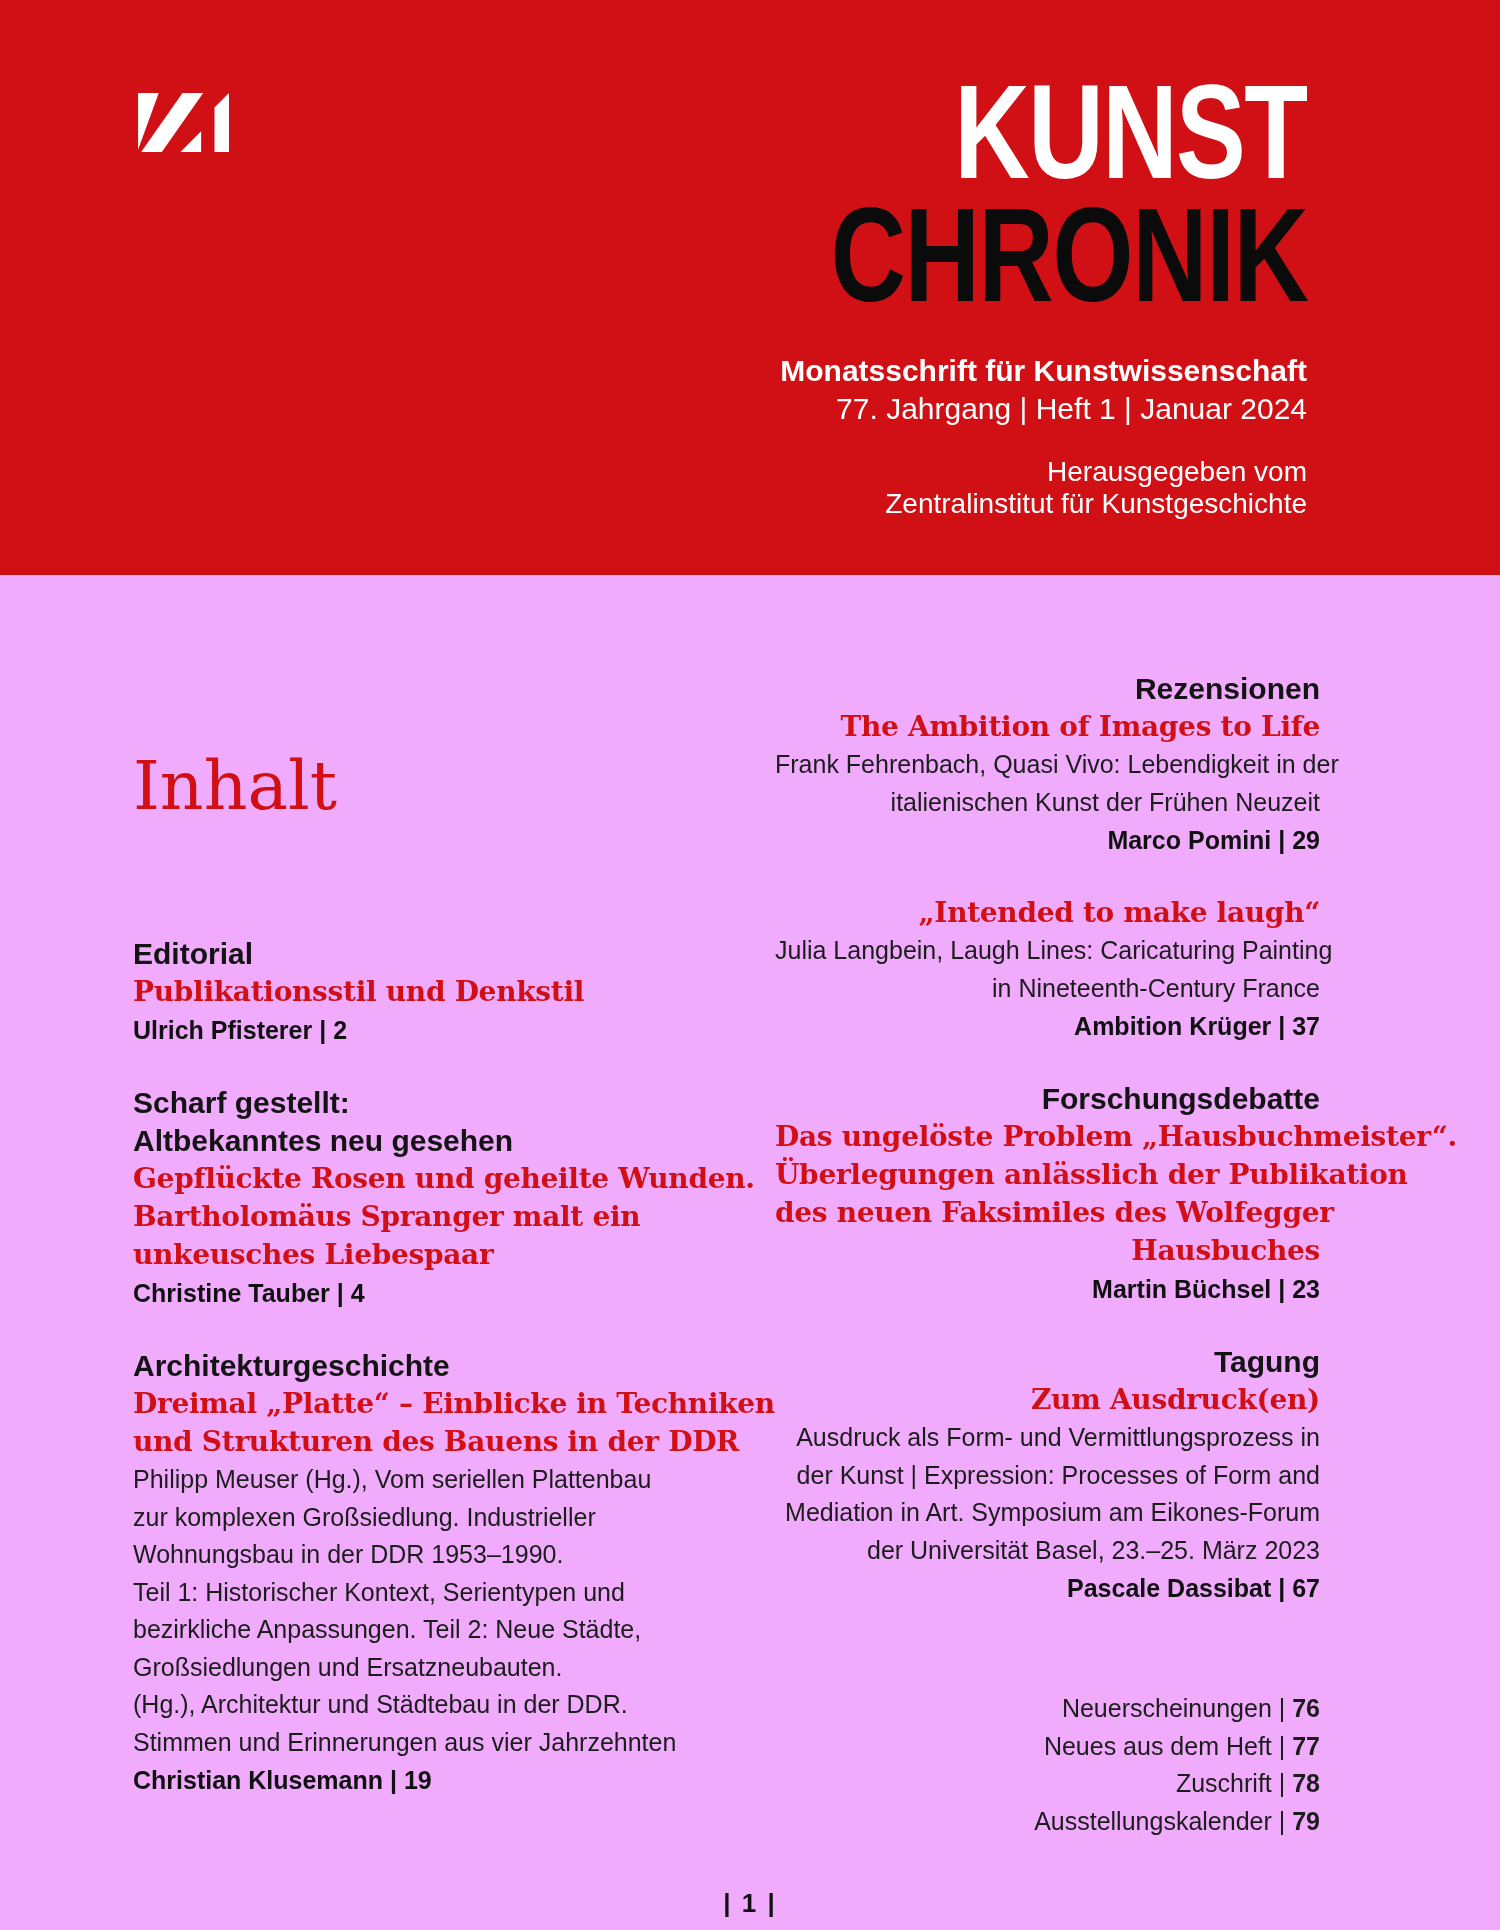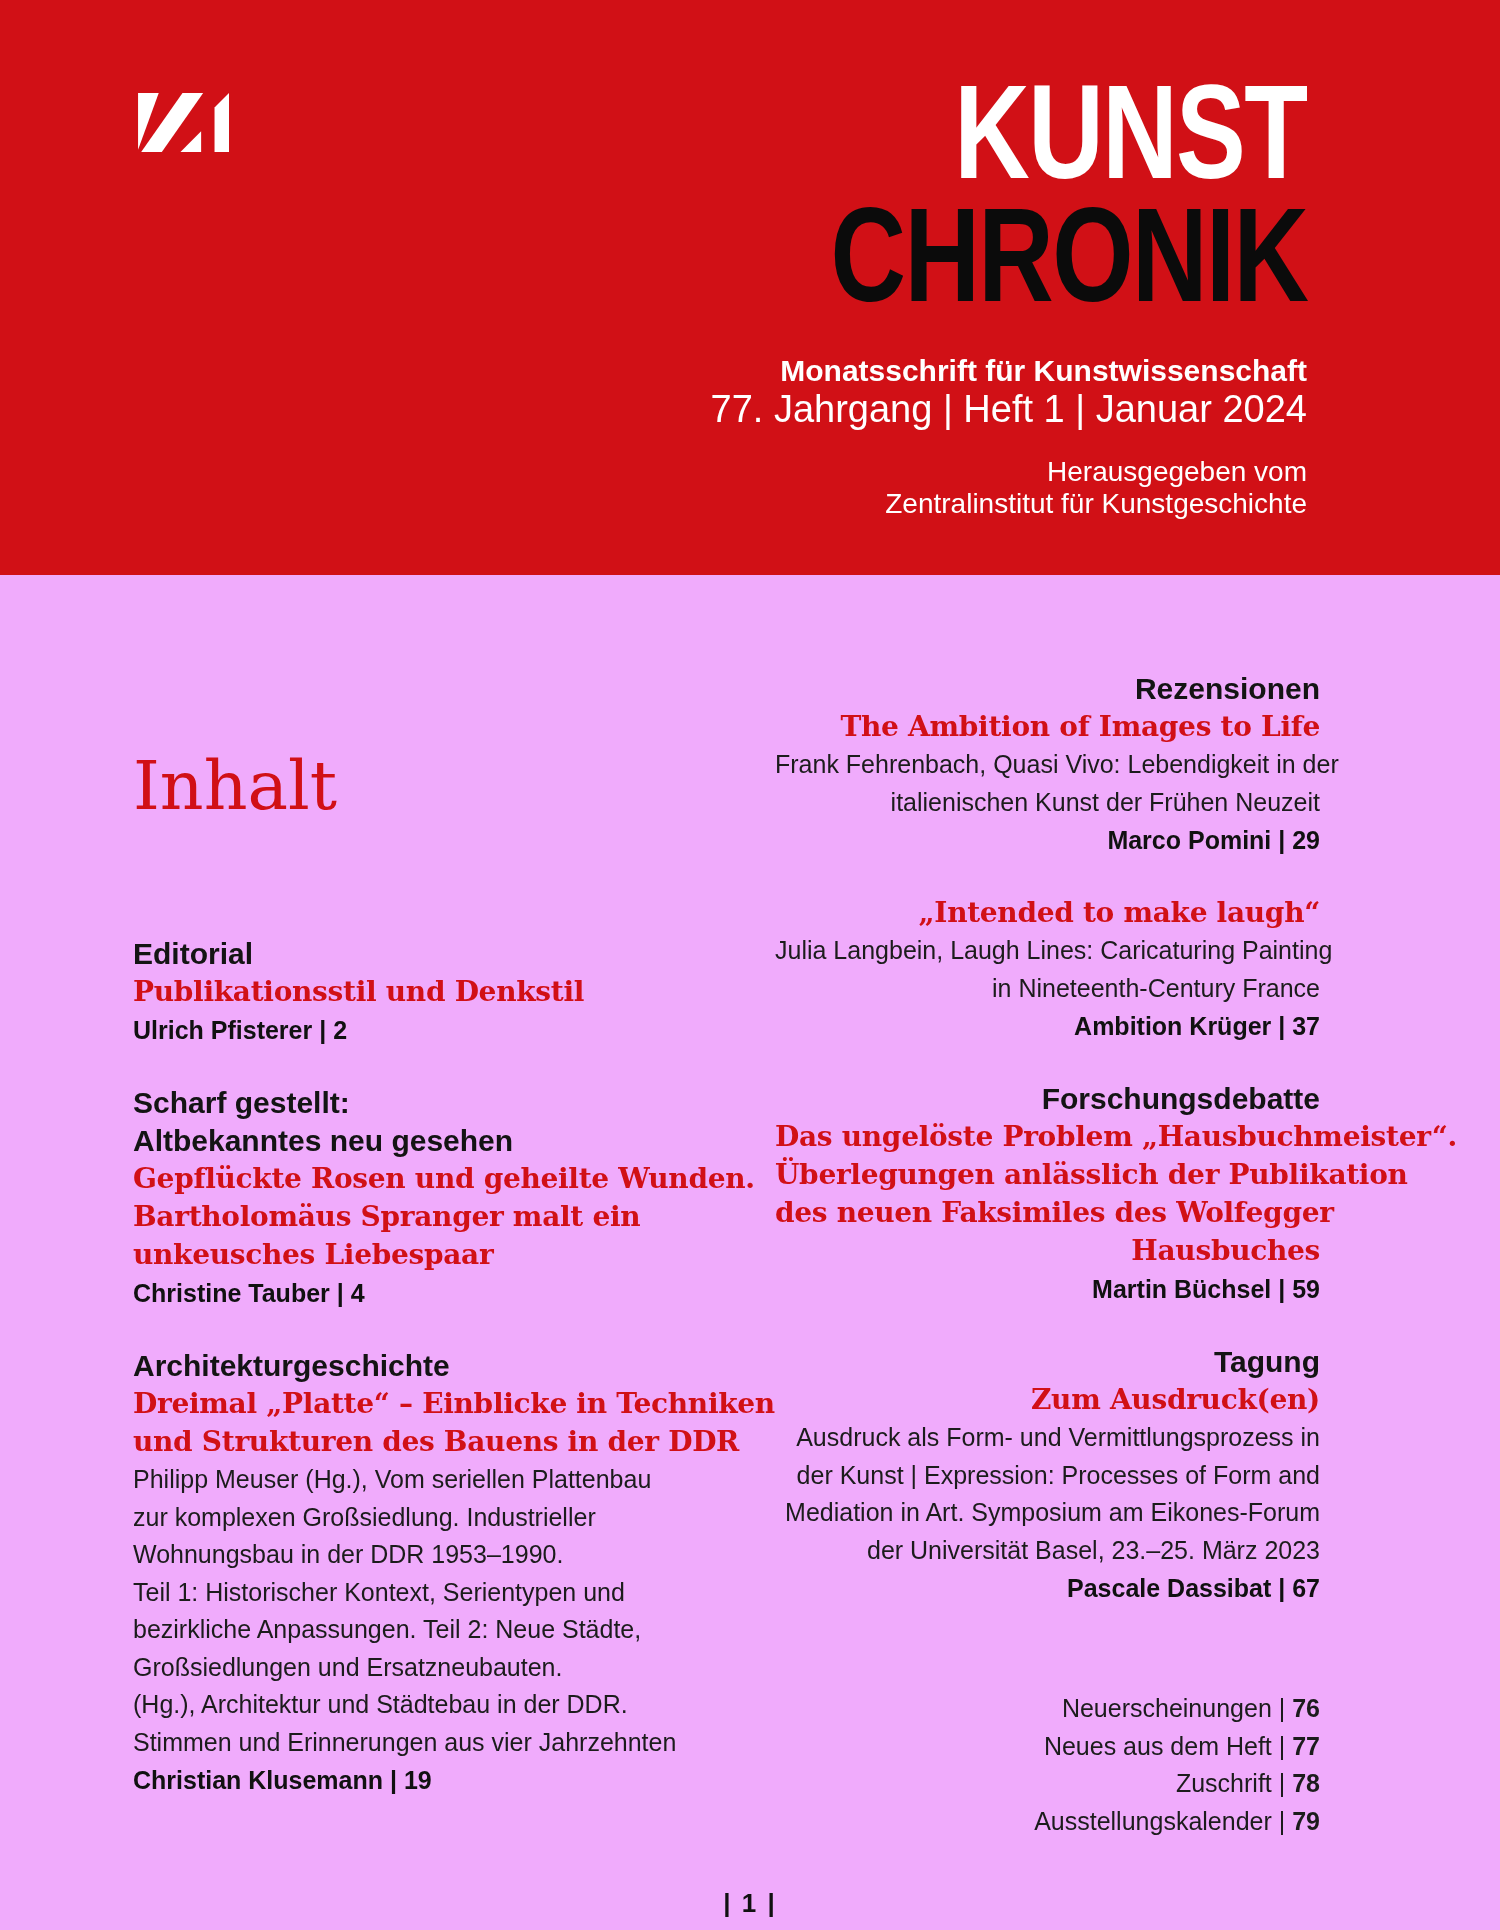--- a/index.html
+++ b/index.html
@@ -24,21 +24,21 @@
   .title-block{position:absolute;top:70px;right:193px;text-align:right;}
   .title-line{
     font-weight:700;font-size:134px;line-height:123px;letter-spacing:-2px;
     white-space:nowrap;
   }
   .title-line > span{display:inline-block;transform:scaleX(0.78);transform-origin:100% 50%;}
   .title-kunst{color:#ffffff;}
   .title-chronik{color:#0b0b0b;}
   .subtitle-block{position:absolute;right:193px;top:352px;text-align:right;color:#ffffff;}
   .sub-bold{font-size:30px;font-weight:700;line-height:38px;white-space:nowrap;}
-  .sub-issue{font-size:38px;font-weight:400;line-height:38px;white-space:nowrap;}
+  .sub-issue{font-size:30px;font-weight:400;line-height:38px;white-space:nowrap;}
   .sub-pub{margin-top:28px;font-size:28px;font-weight:400;line-height:32px;white-space:nowrap;}
   
   .inhalt{
     position:absolute;left:133px;top:752px;margin:0;
     font-family:"DejaVu Serif", serif;font-weight:500;font-size:68px;line-height:1;
     color:var(--red);
   }
   .col{position:absolute;}
   .col-left{left:133px;top:935px;width:545px;}
   .col-right{left:775px;top:670px;width:545px;text-align:right;}
@@ -138,21 +138,21 @@
         <div class="body-line">Julia Langbein, Laugh Lines: Caricaturing Painting</div>
         <div class="body-line">in Nineteenth-Century France</div>
         <div class="author"><span class="name">Ambition Krüger</span><span class="bar"> | </span><span class="num">37</span></div>
       </div>
       <div class="section">
         <div class="cat">Forschungsdebatte</div>
         <div class="title">Das ungelöste Problem „Hausbuchmeister“.</div>
         <div class="title">Überlegungen anlässlich der Publikation</div>
         <div class="title">des neuen Faksimiles des Wolfegger</div>
         <div class="title">Hausbuches</div>
-        <div class="author"><span class="name">Martin Büchsel</span><span class="bar"> | </span><span class="num">59</span></div>
+        <div class="author"><span class="name">Martin Büchsel</span><span class="bar"> | </span><span class="num">23</span></div>
       </div>
       <div class="section">
         <div class="cat">Tagung</div>
         <div class="title">Zum Ausdruck(en)</div>
         <div class="body-line">Ausdruck als Form- und Vermittlungsprozess in</div>
         <div class="body-line">der Kunst | Expression: Processes of Form and</div>
         <div class="body-line">Mediation in Art. Symposium am Eikones-Forum</div>
         <div class="body-line">der Universität Basel, 23.–25. März 2023</div>
         <div class="author"><span class="name">Pascale Dassibat</span><span class="bar"> | </span><span class="num">67</span></div>
       </div>

